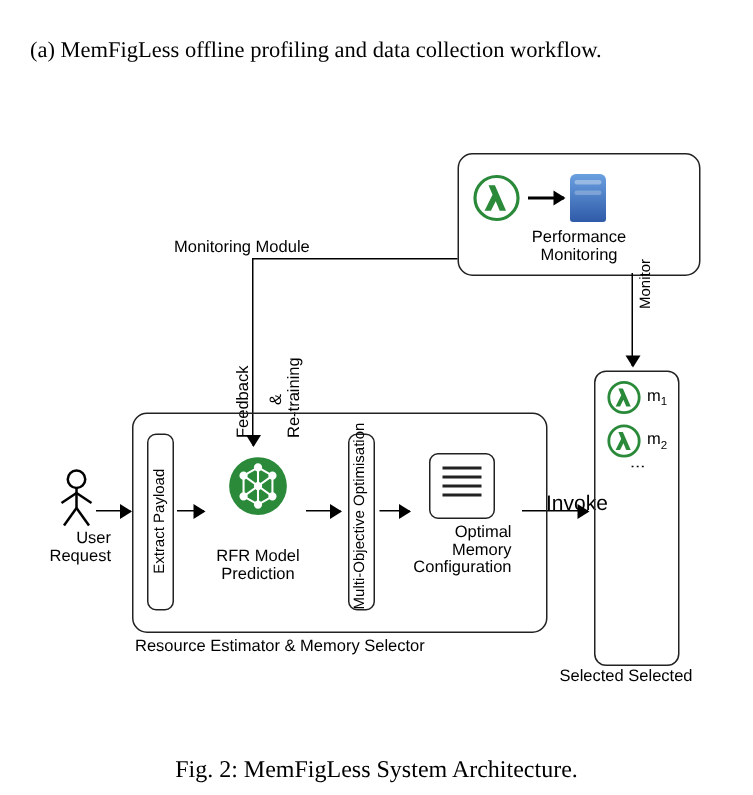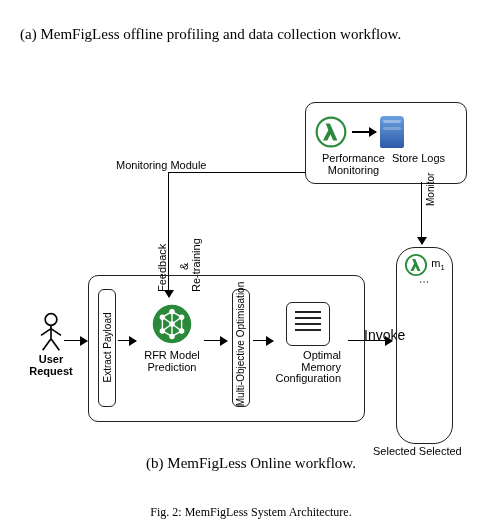--- a/index.html
+++ b/index.html
@@ -37,21 +37,21 @@
     left: 0;
     right: 0;
     text-align: center;
   }
   .fig-caption {
     position: absolute;
     top: 505px;
     left: 0;
     right: 0;
     text-align: center;
-    font-size: 12px;
+    font-size: 16px;
   }
 
   
   .sans {
     font-family: Arial, Helvetica, sans-serif;
     font-size: 11px;
   }
 
   
   .monitoring-module {
@@ -149,21 +149,21 @@
   .multiobj { top: 187px; left: 204px; height: 116px; }
   .multiobj span { font-size:10px; margin-top: 53px; margin-left:-50px; width: 116px; line-height:1.05; }
 
   
   .rfr-box {
     position:absolute;
     top: 200px; left: 114px;
     width: 60px; height: 100px;
     text-align:center;
   }
-  .rfr-label { margin-top:4px; line-height:1.05; }
+  .rfr-label { margin-top:20px; line-height:1.05; }
   .brain-icon {
     width:44px; height:44px; margin: 0 auto;
   }
 
   
   .optimal-box {
     position:absolute;
     top: 200px; left: 247px;
     width: 66px; text-align:right;
   }
@@ -177,34 +177,34 @@
   .doc-icon:before {
     content:''; position:absolute; left:8px; right:8px; top:8px; height:2px; background:#222;
     box-shadow: 0 6px 0 #222, 0 12px 0 #222, 0 18px 0 #222;
   }
   .optimal-label { margin-top:4px; line-height:1.05; }
 
   
   .user-box {
     position:absolute;
     top: 210px; left: 0px;
-    width: 46px; text-align:center;font-weight:bold;
+    width: 46px; text-align:right;
   }
   .user-icon { width:34px; height:40px; margin:0 auto; }
   .user-label { margin-top:2px; line-height:1.05; }
 
   
   .sel-func-box {
     position:absolute;
     top: 145px;
     left: 368px;
     width: 55px;
     height: 195px;
     border: 1.3px solid #222;
-    border-radius: 19px;
+    border-radius: 8px;
   }
   .sel-label {
     position:absolute; top:343px; left: 345px;
   }
   .sel-item {
     display:flex; align-items:center; justify-content:center;
     margin-top:5px;
   }
   .sel-item .mi {
     font-family: Arial, Helvetica, sans-serif;
@@ -260,21 +260,20 @@
         <svg class="lambda-svg" viewBox="0 0 64 64" width="34" height="34">
           <circle cx="32" cy="32" r="27" fill="none" stroke="#2a8a3a" stroke-width="4"></circle>
           <path d="M22 16 h8 l14 32 h-8 l-5 -12 l-6 12 h-8 l10 -20 z" fill="#2a8a3a"></path>
         </svg>
       </span>
       <span class="mm-arrow"></span>
       <span class="store-icon"></span>
     </div>
     <div class="mm-label sans">
       <span>Performance Monitoring</span>
-      <span>Store Logs</span>
     </div>
   </div>
 
   <div class="h-arrow" style="top:70px; left:140px; width:137px;"></div>
 
   <div class="v-line v-arrow-down" style="top:70px; left:140px; height:125px;"></div>
 
   <div class="sans vtext" style="top:190px; left:128px;">Feedback</div>
   <div class="sans vtext" style="top:168px; left:150px;">&amp;</div>
   <div class="sans vtext" style="top:190px; left:162px;">Re-training</div>
@@ -331,34 +330,43 @@
 
   <div class="vbox multiobj">
     <span class="sans">Multi-Objective Optimisation</span>
   </div>
 
   <div class="optimal-box">
     <div class="doc-icon"></div>
     <div class="sans optimal-label">Optimal Memory Configuration</div>
   </div>
 
+  <div class="sans estimator-label">Resource Estimator &amp; Memory Selector</div>
 
   <div class="sel-func-box">
     <div class="sel-item">
       <span class="lambda-icon" style="width:24px;height:24px;">
         <svg class="lambda-svg" viewBox="0 0 64 64" width="24" height="24">
           <circle cx="32" cy="32" r="27" fill="none" stroke="#2a8a3a" stroke-width="5"></circle>
           <path d="M22 16 h8 l14 32 h-8 l-5 -12 l-6 12 h-8 l10 -20 z" fill="#2a8a3a"></path>
         </svg>
       </span>
       <span class="mi">m<sub>1</sub></span>
     </div>
+    <div class="sel-item">
+      <span class="lambda-icon" style="width:24px;height:24px;">
+        <svg class="lambda-svg" viewBox="0 0 64 64" width="24" height="24">
+          <circle cx="32" cy="32" r="27" fill="none" stroke="#2a8a3a" stroke-width="5"></circle>
+          <path d="M22 16 h8 l14 32 h-8 l-5 -12 l-6 12 h-8 l10 -20 z" fill="#2a8a3a"></path>
+        </svg>
+      </span>
+      <span class="mi">m<sub>2</sub></span>
+    </div>
     <div class="sel-dots">⋮</div>
   </div>
   <div class="sans sel-label">Selected Selected</div>
 
 </div>
 
-<div class="caption-b">(b) MemFigLess Online workflow.</div>
 
 <div class="fig-caption">Fig. 2: MemFigLess System Architecture.</div>
 
 </div>
 
 </body></html>

